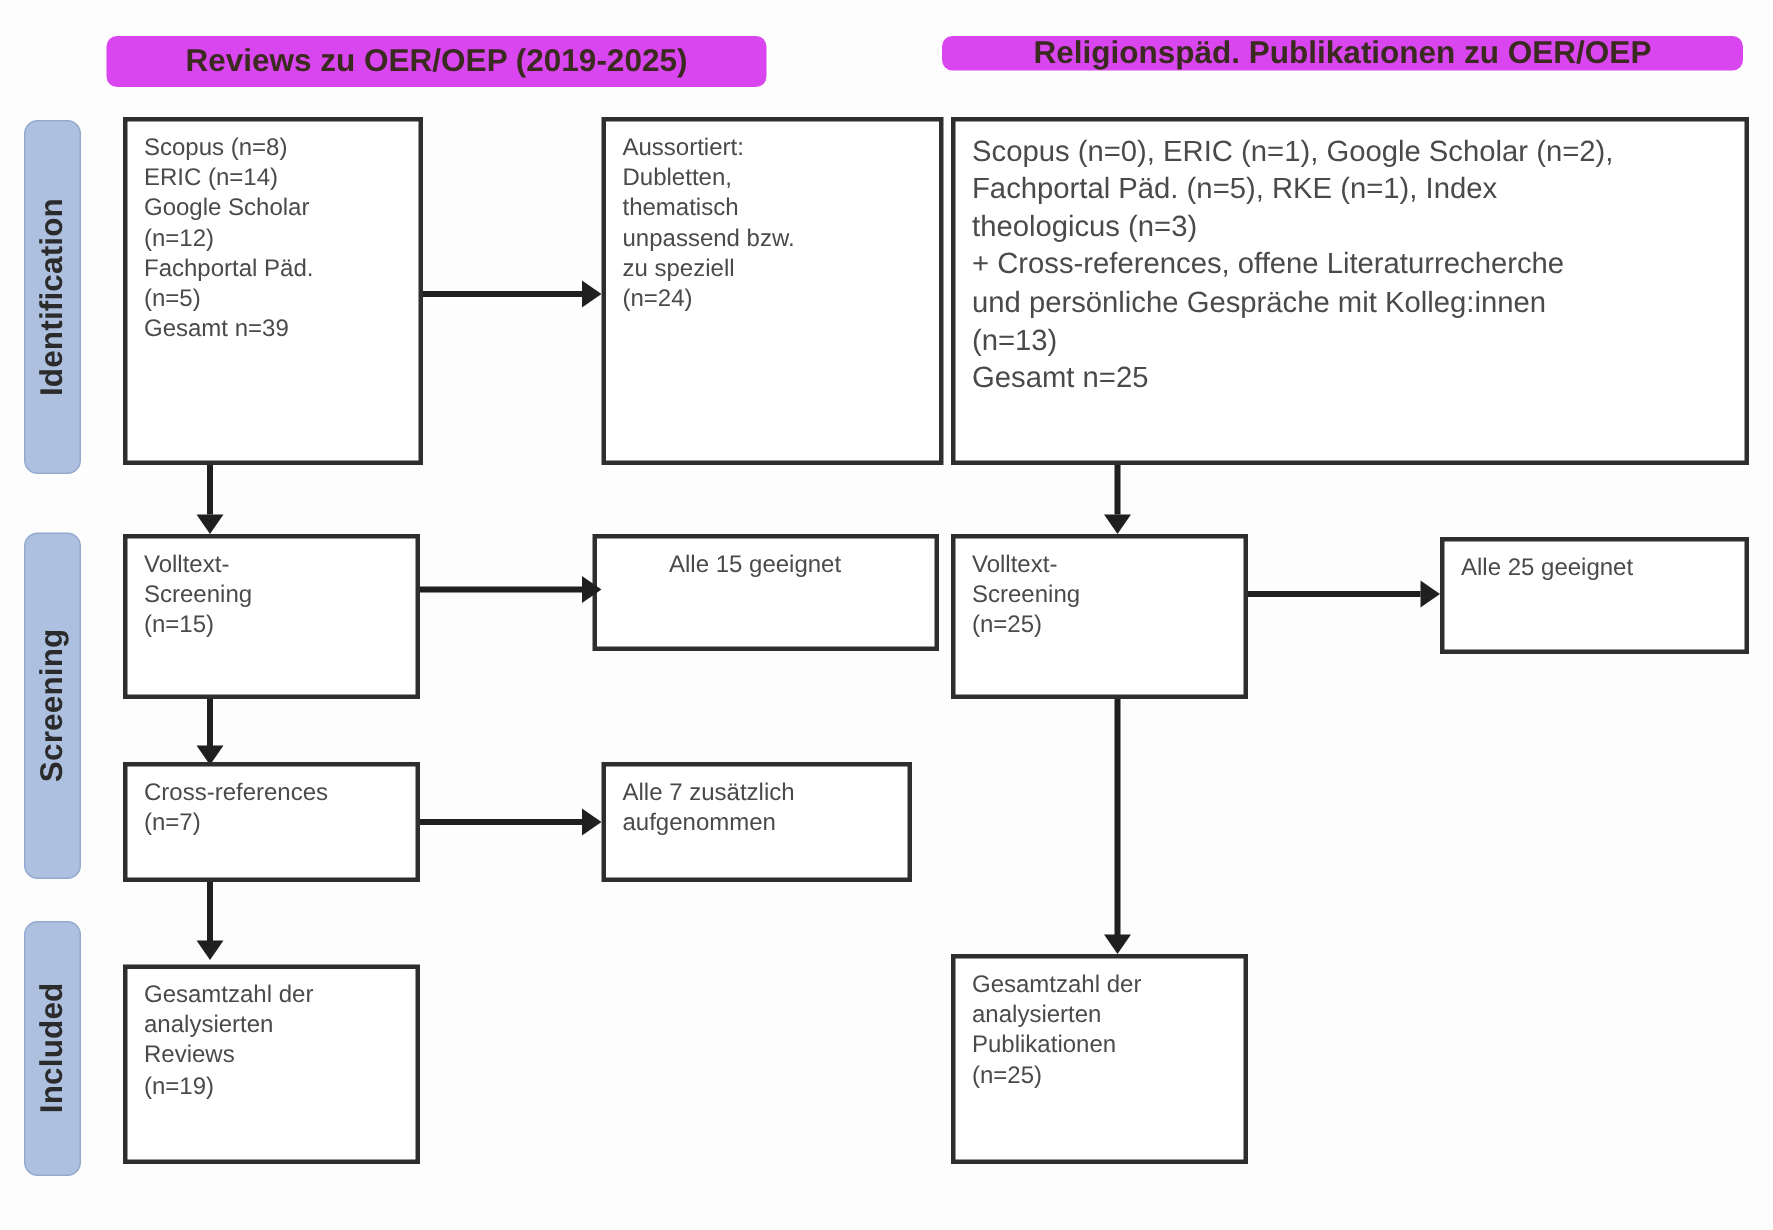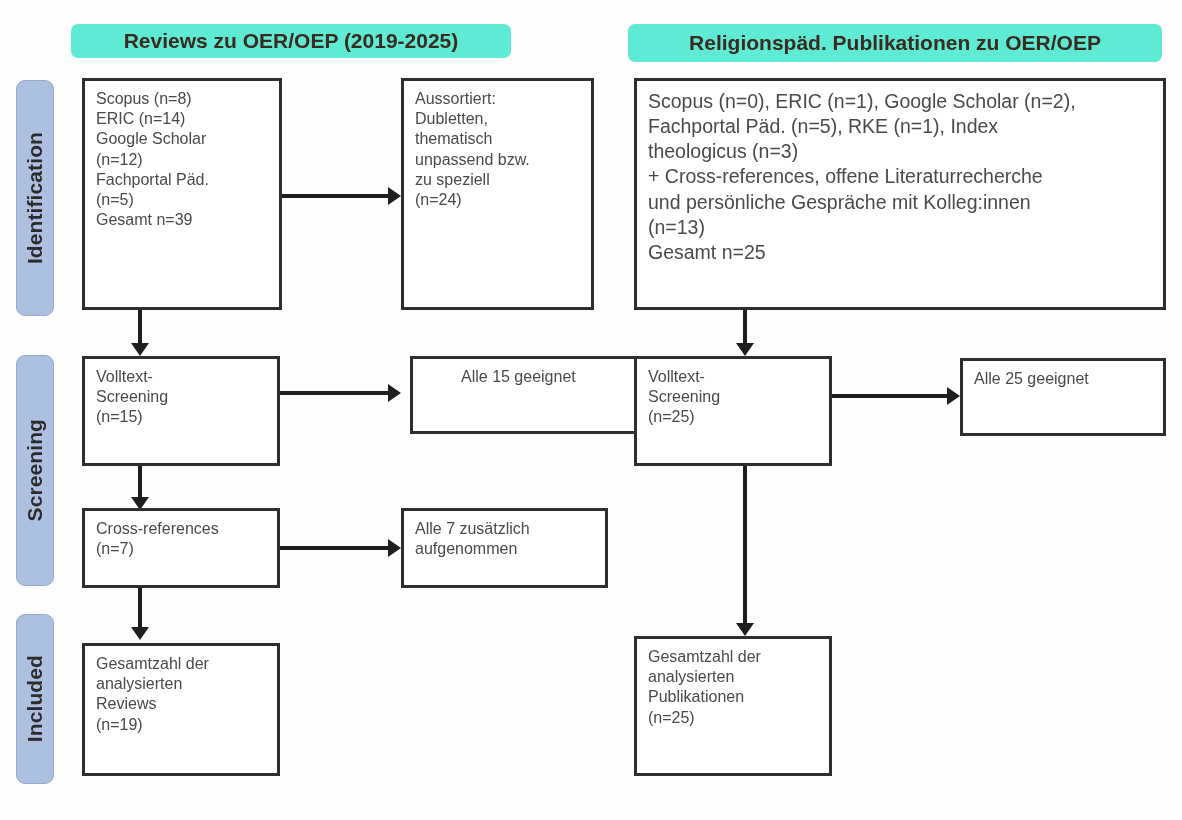--- a/index.html
+++ b/index.html
@@ -37,21 +37,21 @@
     font-size: 21px;
     font-weight: 700;
     color: #2b2b2b;
     letter-spacing: 0.1px;
     white-space: nowrap;
   }
 
   
   .section-header {
     position: absolute;
-    background: #5eead4;
+    background: #d946ef;
     border-radius: 7px;
     display: flex;
     align-items: center;
     justify-content: center;
     box-sizing: border-box;
     color: #3a2a20;
     font-size: 21px;
     font-weight: 700;
     white-space: nowrap;
   }
@@ -108,50 +108,50 @@
   <div class="phase-label" style="left:16px; top:355px; width:38px; height:231px;">
     <span>Screening</span>
   </div>
   <div class="phase-label" style="left:16px; top:614px; width:38px; height:170px;">
     <span>Included</span>
   </div>
 
   <div class="section-header" style="left:71px; top:24px; width:440px; height:34px;">
     <span>Reviews zu OER/OEP (2019-2025)</span>
   </div>
-  <div class="section-header" style="left:628px; top:24px; width:534px; height:38px;">
+  <div class="section-header" style="left:628px; top:24px; width:534px; height:23px;">
     <span>Religionspäd. Publikationen zu OER/OEP</span>
   </div>
 
   <div class="flow-box" style="left:82px; top:78px; width:200px; height:232px;">Scopus (n=8)
 ERIC (n=14)
 Google Scholar
 (n=12)
 Fachportal Päd.
 (n=5)
 Gesamt n=39</div>
 
-  <div class="flow-box" style="left:401px; top:78px; width:193px; height:232px;">Aussortiert:
+  <div class="flow-box" style="left:401px; top:78px; width:228px; height:232px;">Aussortiert:
 Dubletten,
 thematisch
 unpassend bzw.
 zu speziell
 (n=24)</div>
 
   <div class="conn-h" style="left:282px; top:194px; width:106px;"></div>
   <div class="arrow-right" style="left:388px; top:187px;"></div>
 
   <div class="conn-v" style="left:138px; top:310px; width:4px; height:33px;"></div>
   <div class="arrow-down" style="left:131px; top:343px;"></div>
 
   <div class="flow-box" style="left:82px; top:356px; width:198px; height:110px;">Volltext-
 Screening
 (n=15)</div>
 
-  <div class="flow-box" style="left:410px; top:356px; width:231px; height:78px;padding-left:48px;">Alle 15 geeignet</div>
+  <div class="flow-box" style="left:395px; top:356px; width:231px; height:78px;padding-left:48px;">Alle 15 geeignet</div>
 
   <div class="conn-h" style="left:280px; top:391px; width:108px;"></div>
   <div class="arrow-right" style="left:388px; top:384px;"></div>
 
   <div class="conn-v" style="left:138px; top:466px; width:4px; height:40px;"></div>
   <div class="arrow-down" style="left:131px; top:497px;"></div>
 
   <div class="flow-box" style="left:82px; top:508px; width:198px; height:80px;">Cross-references
 (n=7)</div>
 

